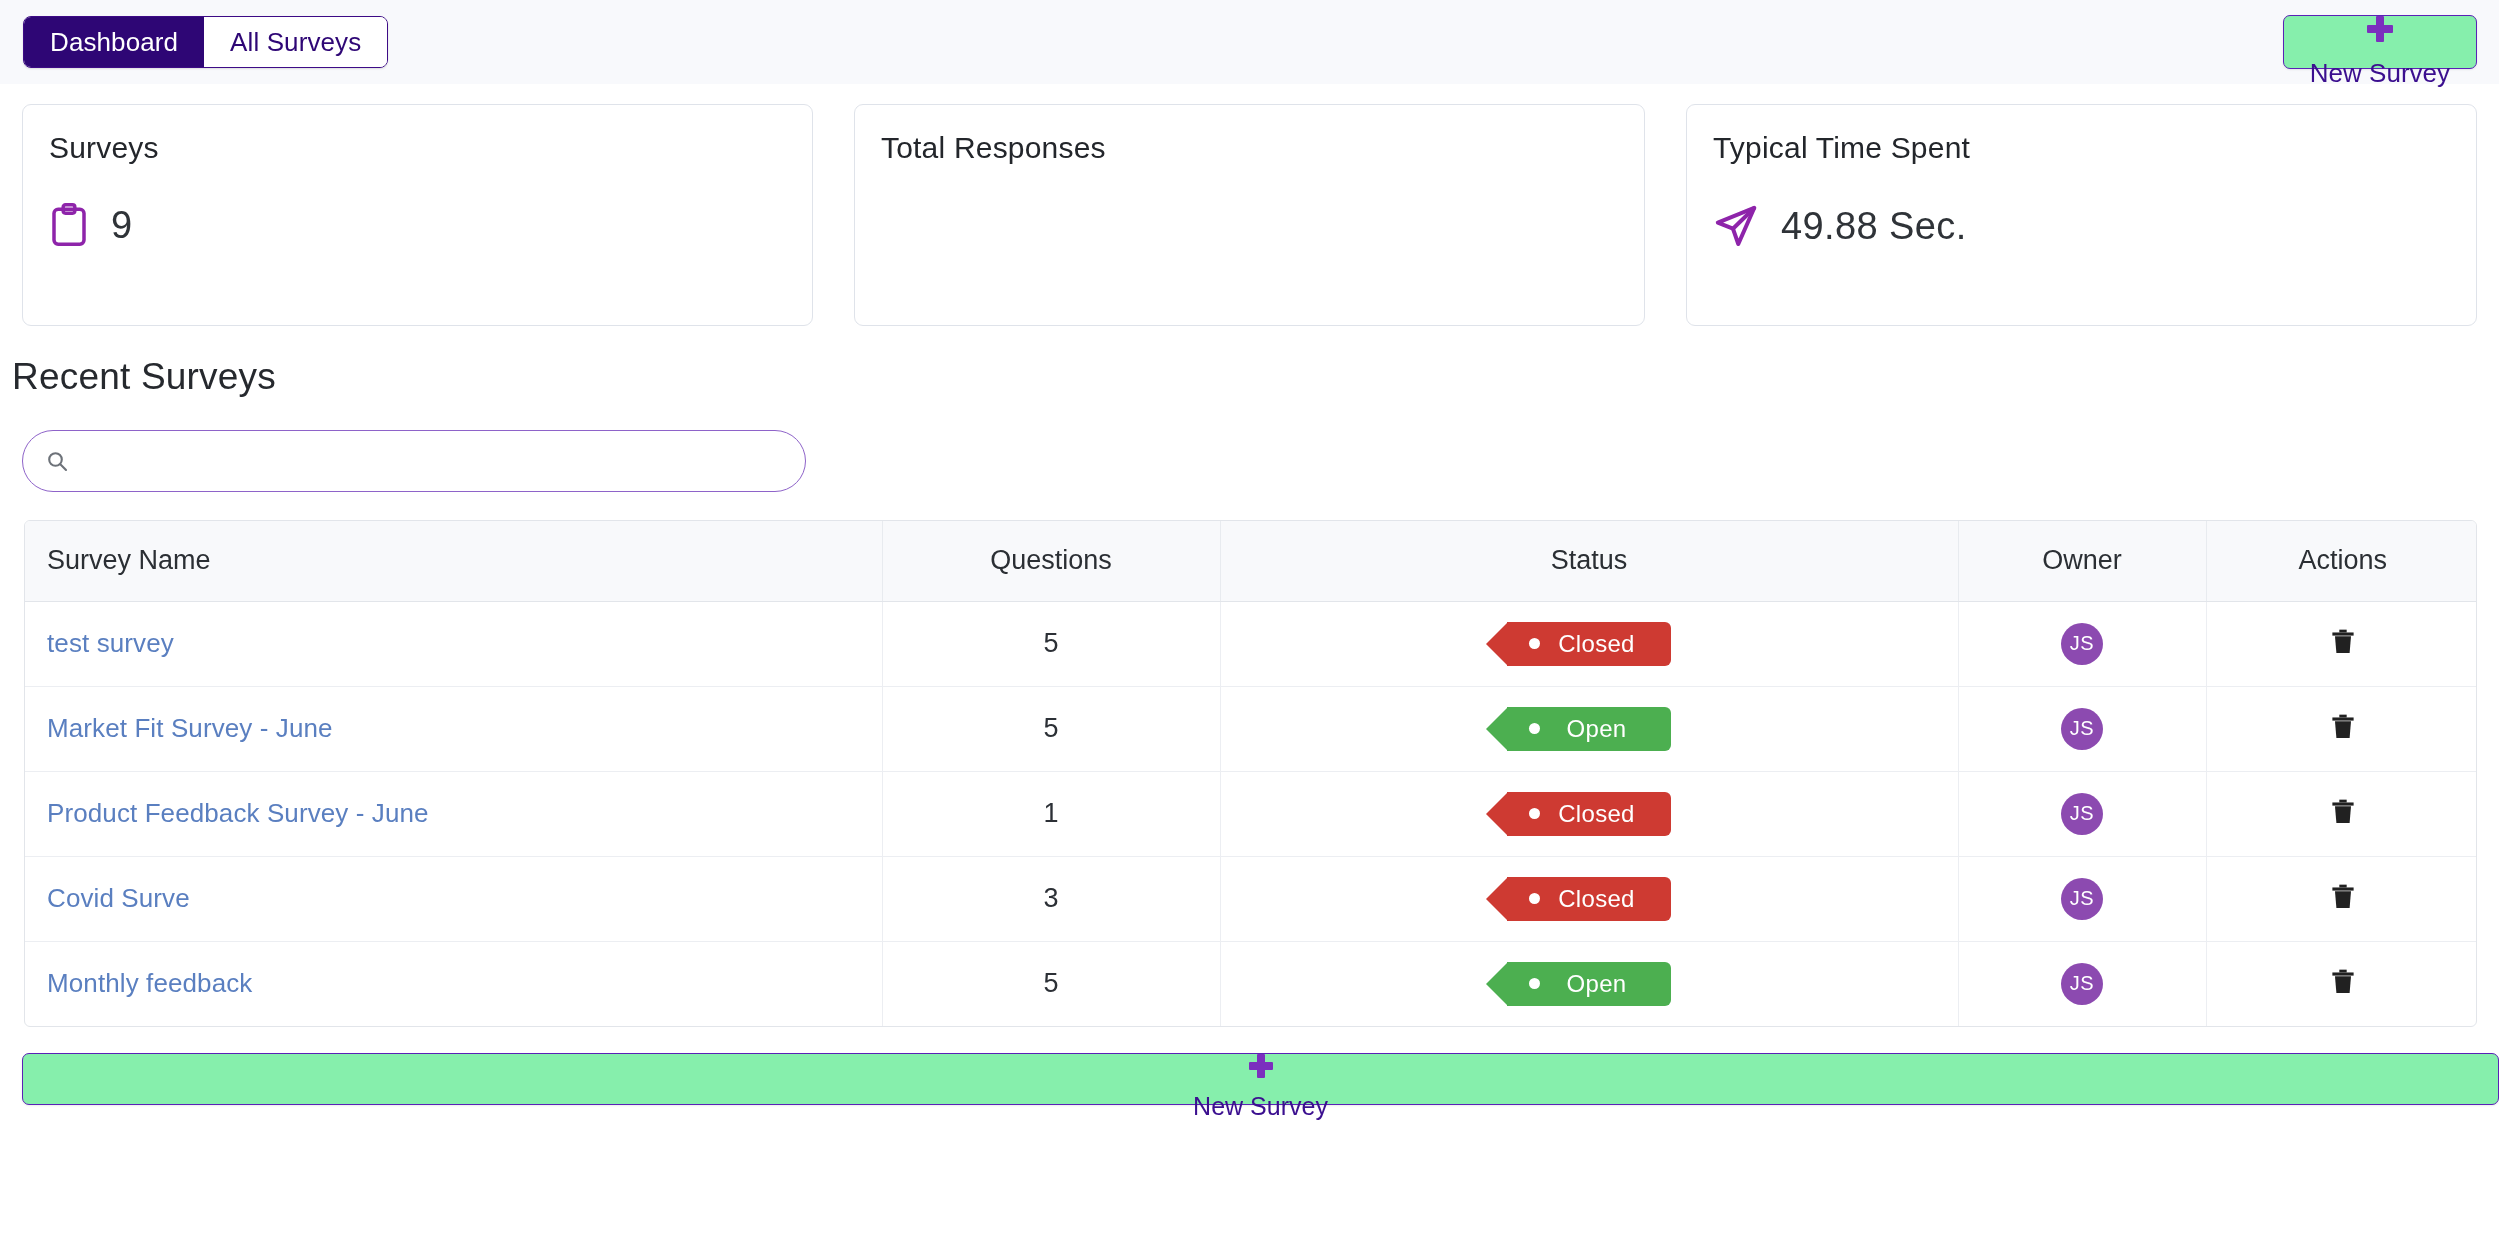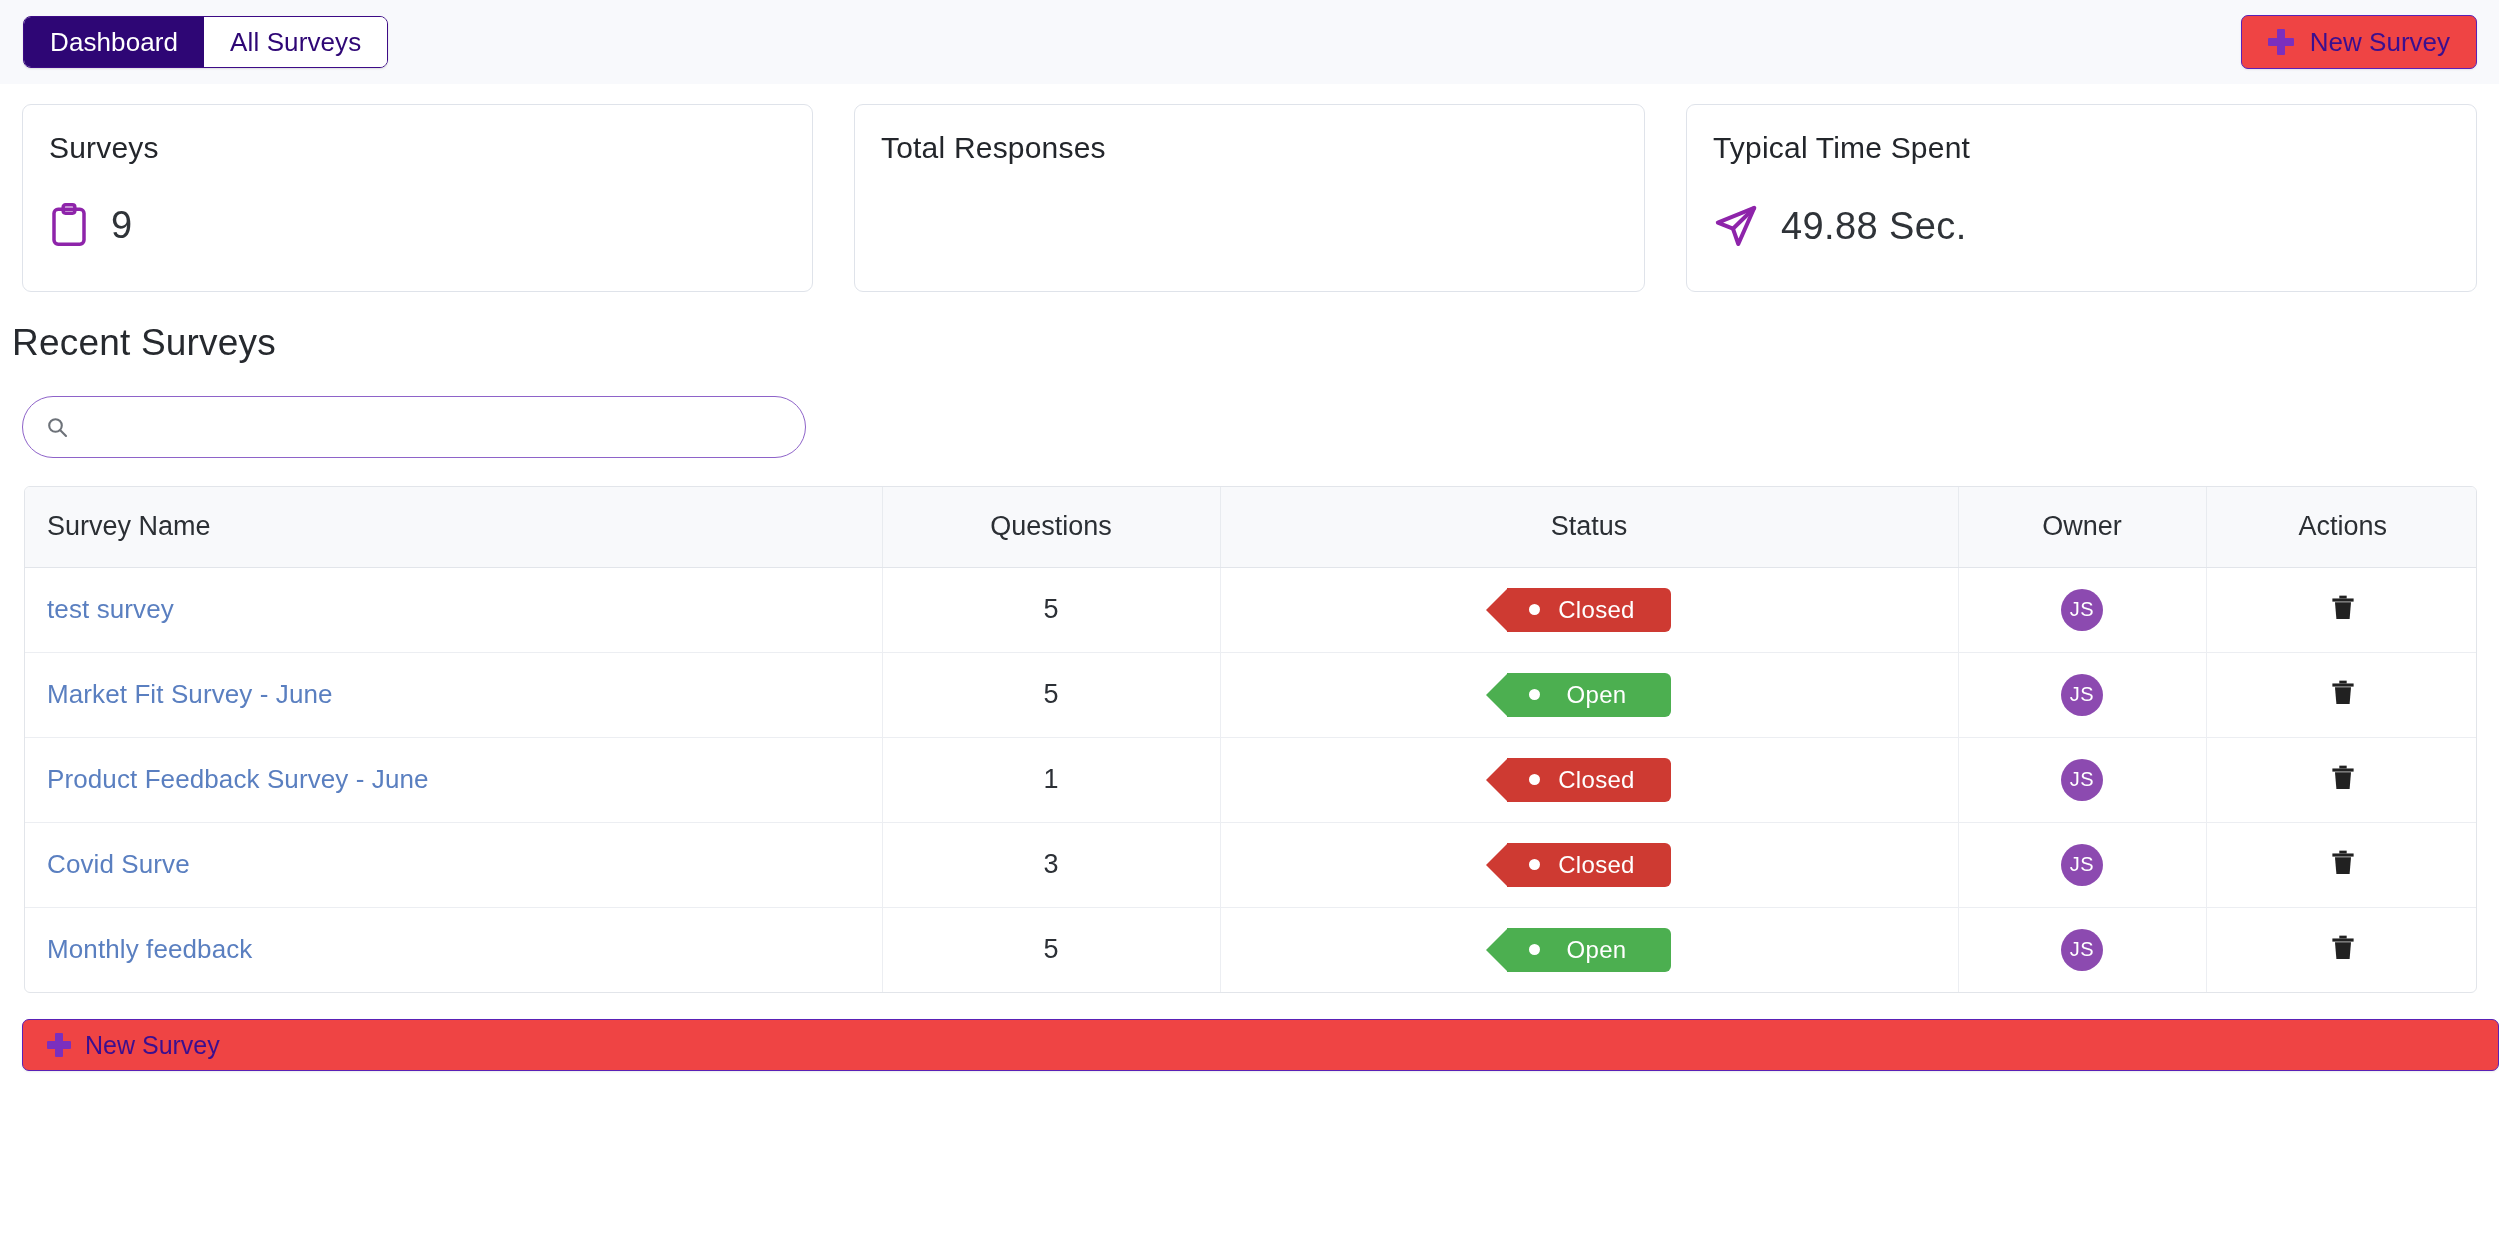--- a/index.html
+++ b/index.html
@@ -44,28 +44,29 @@
   }
   .tab.active { background: #2e0675; color: #ffffff; }
   .tab.inactive { background: #ffffff; color: #2e0675; justify-content: flex-end; }
 
   .btn-newsurvey {
     display: flex;
     align-items: center;
     gap: 16px;
     height: 54px;
     padding: 0 26px;
-    background: #ef4444;
+    background: #86efac;
     border: 1px solid #5a21b6;
     border-radius: 7px;
     color: #3b0f8f;
     font-size: 26px;
     cursor: pointer;
     box-shadow: 0 1px 2px rgba(0,0,0,.08);
     white-space: nowrap;
+    flex-direction: column;
   }
   .plus-icon {
     width: 26px; height: 26px;
     position: relative;
     flex: none;
   }
   .plus-icon::before, .plus-icon::after {
     content: "";
     position: absolute;
     background: #7b2fbe;
@@ -75,21 +76,21 @@
   .plus-icon::after  { top: 9px;  left: 0; width: 26px; height: 8px; }
 
   
   .cards {
     display: flex;
     gap: 41px;
     padding: 20px 22px 0 22px;
   }
   .card {
     flex: 1;
-    height: 188px;
+    height: 222px;
     border: 1px solid #dfe3ea;
     border-radius: 9px;
     padding: 26px 26px 0 26px;
     background: #fff;
   }
   .card-title {
     font-size: 30px;
     color: #23262b;
     letter-spacing: .2px;
   }

